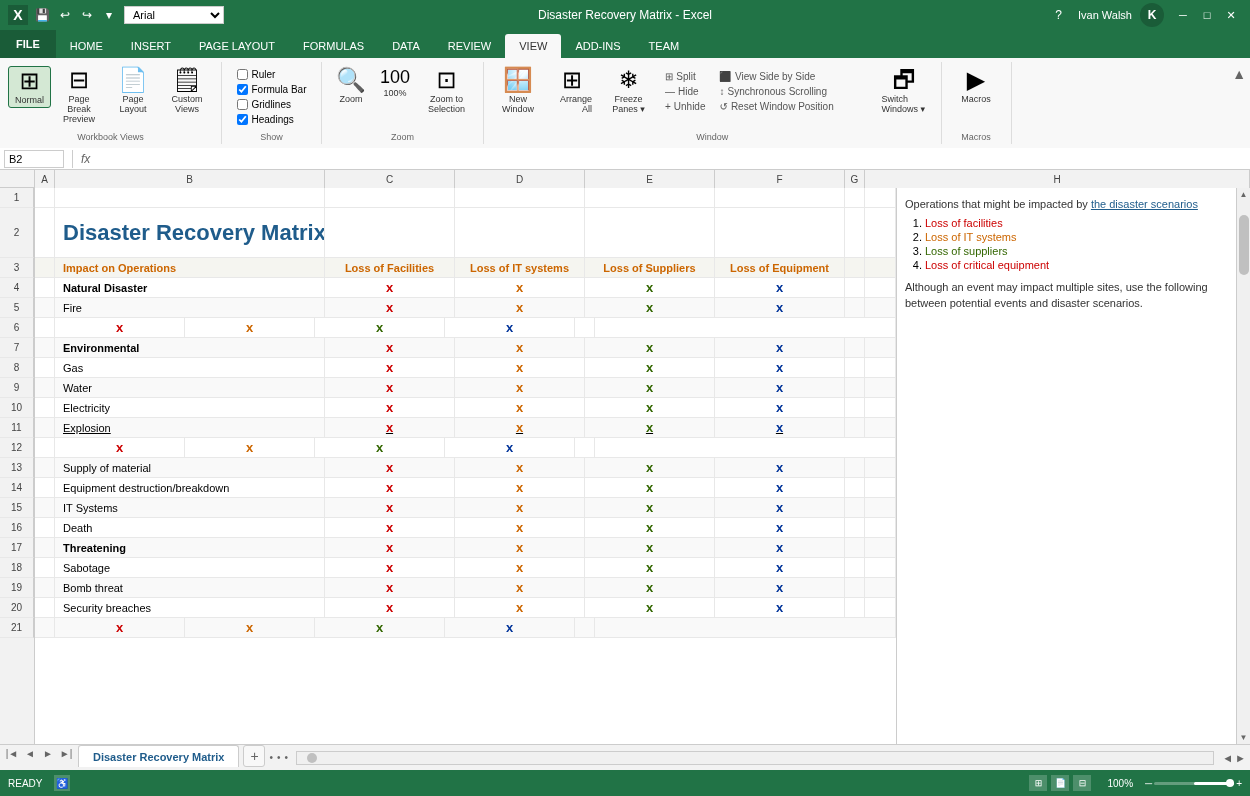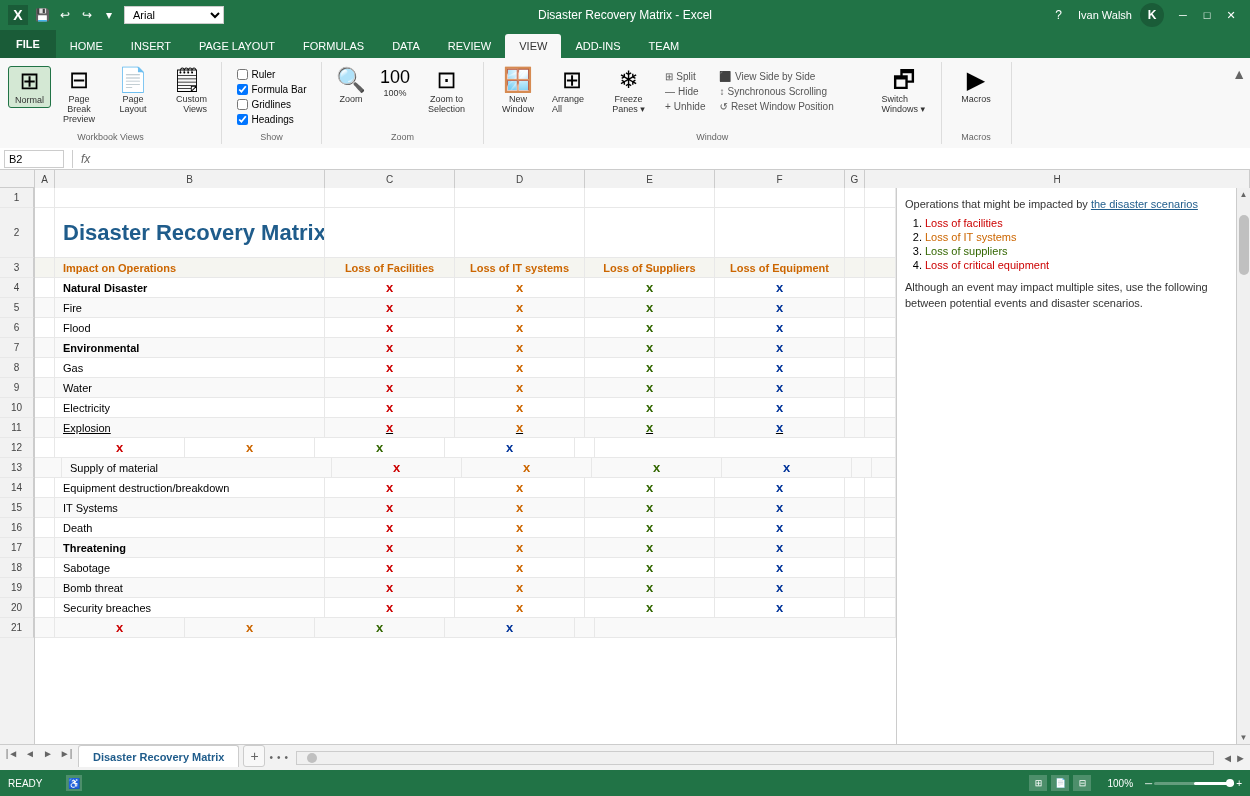--- a/index.html
+++ b/index.html
@@ -241,21 +241,21 @@
     .status-bar {
       height: 26px;
       background: #217346;
       display: flex;
       align-items: center;
       padding: 0 8px;
       color: white;
       font-size: 10px;
       justify-content: space-between;
     }
-    .status-left { display: flex; align-items: center; gap: 24px; }
+    .status-left { display: flex; align-items: center; gap: 12px; }
     .status-right { display: flex; align-items: center; gap: 8px; }
     .status-icons { display: flex; gap: 4px; }
     .status-icon { width: 18px; height: 16px; background: rgba(255,255,255,0.2); display: flex; align-items: center; justify-content: center; font-size: 9px; cursor: pointer; }
     .sheet-nav { display: flex; gap: 2px; padding: 0 4px; }
     .sheet-nav-btn { width: 16px; height: 16px; display: flex; align-items: center; justify-content: center; cursor: pointer; color: #666; font-size: 10px; }
     .sheet-tab {
       padding: 3px 14px;
       font-size: 11px;
       cursor: pointer;
       border: 1px solid #ccc;
@@ -358,21 +358,21 @@
       <div class="rb-large">
         <span class="icon">⊟</span>
         <span class="label" style="white-space:normal; text-align:center; width:40px;">Page Break Preview</span>
       </div>
       <div class="rb-large">
         <span class="icon">📄</span>
         <span class="label" style="white-space:normal; text-align:center; width:40px;">Page Layout</span>
       </div>
       <div class="rb-large">
         <span class="icon">🗒</span>
-        <span class="label" style="white-space:normal; text-align:right; width:40px;">Custom Views</span>
+        <span class="label" style="white-space:normal; text-align:center; width:40px;">Custom Views</span>
       </div>
     </div>
     <span class="ribbon-group-label">Workbook Views</span>
   </div>
 
   <div class="ribbon-group" style="min-width:100px;">
     <div class="ribbon-group-items" style="flex-direction: column; padding-top: 4px;">
       <div class="checkbox-item">
         <input type="checkbox" style="">
         <span>Ruler</span>
@@ -412,21 +412,21 @@
   </div>
 
   <div class="ribbon-group" style="min-width:280px;">
     <div class="ribbon-group-items" style="align-items:flex-start;">
       <div class="rb-large">
         <span class="icon">🪟</span>
         <span class="label" style="white-space:normal; text-align:center; width:40px;">New Window</span>
       </div>
       <div class="rb-large">
         <span class="icon">⊞</span>
-        <span class="label" style="white-space:normal; text-align:left; width:40px;">Arrange All</span>
+        <span class="label" style="white-space:normal; text-align:right; width:40px;">Arrange All</span>
       </div>
       <div class="rb-large">
         <span class="icon">❄</span>
         <span class="label" style="white-space:normal; text-align:center; width:45px;">Freeze Panes ▾</span>
       </div>
       <div style="display:flex; flex-direction:column; gap:2px; padding: 4px 2px;">
         <div class="view-side-btn">
           <span>⊞</span>
           <span>Split</span>
         </div>
@@ -592,21 +592,20 @@
               <span class="cell-x-green">x</span>
             </div>
       <div class="cell cell-F">
               <span class="cell-x-blue">x</span>
             </div>
       <div class="cell cell-G"></div>
       <div class="cell" style="flex:1;"></div>
     </div>
           <div class="grid-row">
       <div class="cell" style="width:20px; min-width:20px;"></div>
-      <div class="cell cell-B" style="padding:2px 8px;">Flood</div>
       <div class="cell cell-C">
               <span class="cell-x-red">x</span>
             </div>
       <div class="cell cell-D">
               <span class="cell-x-orange">x</span>
             </div>
       <div class="cell cell-E">
               <span class="cell-x-green">x</span>
             </div>
       <div class="cell cell-F">
@@ -715,21 +714,21 @@
             </div>
       <div class="cell cell-E">
               <span class="cell-x-green">x</span>
             </div>
       <div class="cell cell-F">
               <span class="cell-x-blue">x</span>
             </div>
       <div class="cell cell-G"></div>
       <div class="cell" style="flex:1;"></div>
     </div>
-          <div class="grid-row" style="background: rgb(249, 249, 249); padding-left: 7px;">
+          <div class="grid-row" style="background: rgb(249, 249, 249);">
       <div class="cell" style="width:20px; min-width:20px;"></div>
       <div class="cell cell-B" style="padding:2px 8px;">Supply of material</div>
       <div class="cell cell-C">
               <span class="cell-x-red">x</span>
             </div>
       <div class="cell cell-D">
               <span class="cell-x-orange">x</span>
             </div>
       <div class="cell cell-E">
               <span class="cell-x-green">x</span>

